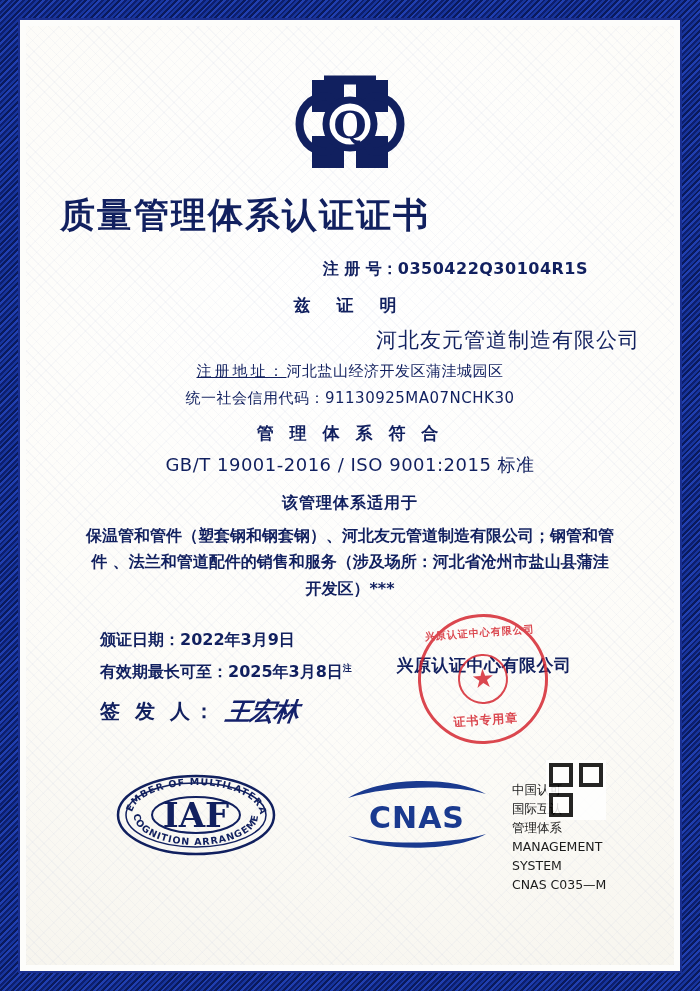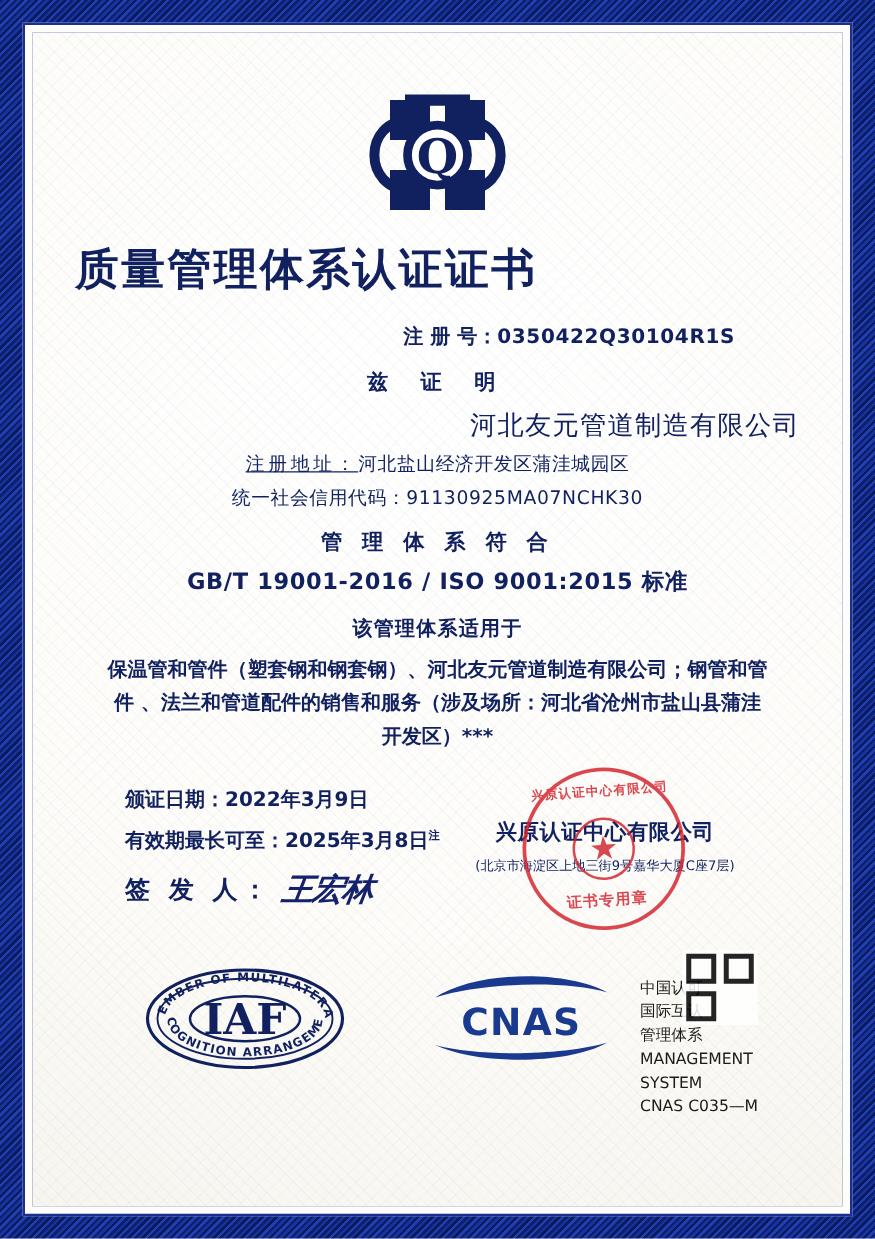--- a/index.html
+++ b/index.html
@@ -133,21 +133,21 @@
     font-size: 17px;
     font-weight: bold;
     color: #11205f;
     letter-spacing: 5px;
     font-family: "DejaVu Sans", sans-serif;
   }
   .standards {
     text-align: center;
     margin-top: 8px;
     font-size: 18px;
-    font-weight: bold;
+    font-weight: normal;
     color: #11205f;
     font-family: "DejaVu Sans", sans-serif;
     letter-spacing: 0.5px;
   }
   .scope-head {
     text-align: center;
     margin-top: 16px;
     font-size: 16px;
     font-weight: bold;
     color: #11205f;
@@ -417,21 +417,20 @@
           <div class="date-line">
             <span>有效期最长可至：</span><span>2025年3月8日</span><span class="sup">注</span>
           </div>
           <div class="sign-row">
             <span class="sign-label">签 发 人：</span>
             <span class="signature">王宏林</span>
           </div>
 
           <div class="issuer-block">
             <div class="issuer-name">兴原认证中心有限公司</div>
-            <div class="issuer-addr">(北京市海淀区上地三街9号嘉华大厦C座7层)</div>
           </div>
 
           <div class="seal">
             <div class="seal-top-text">兴原认证中心有限公司</div>
             <div class="seal-star"></div>
             <div class="seal-bottom-text">证书专用章</div>
           </div>
         </div>
 
         <div class="marks-row">

